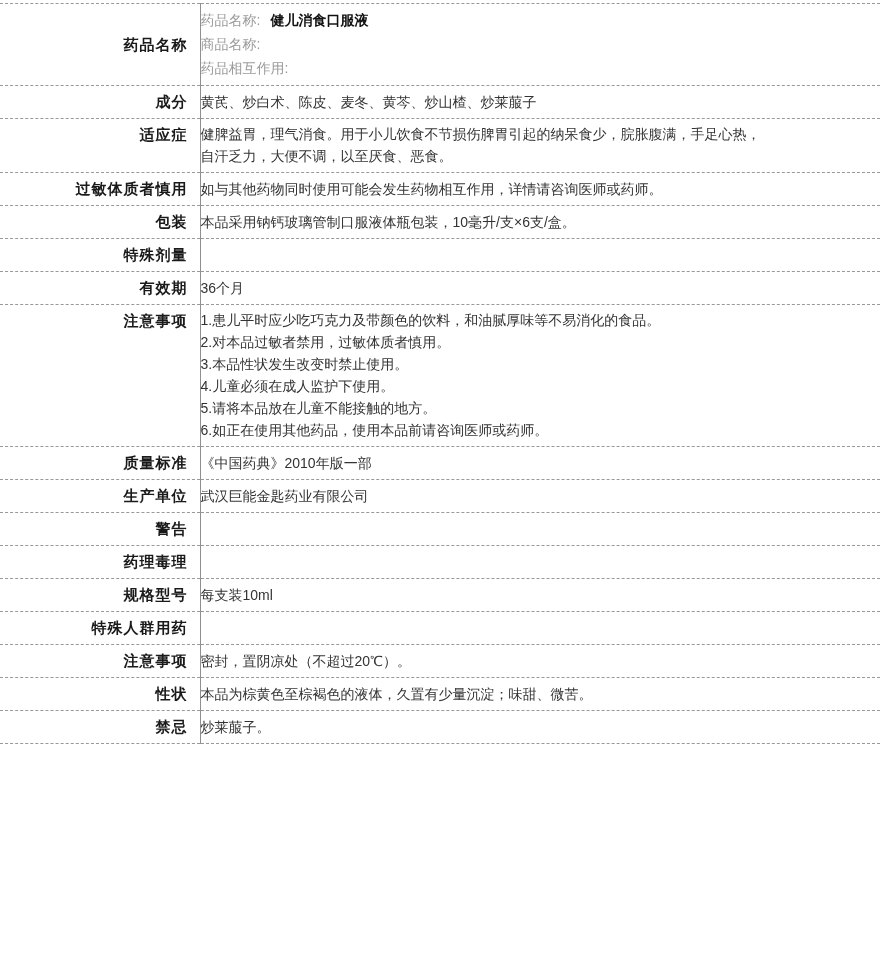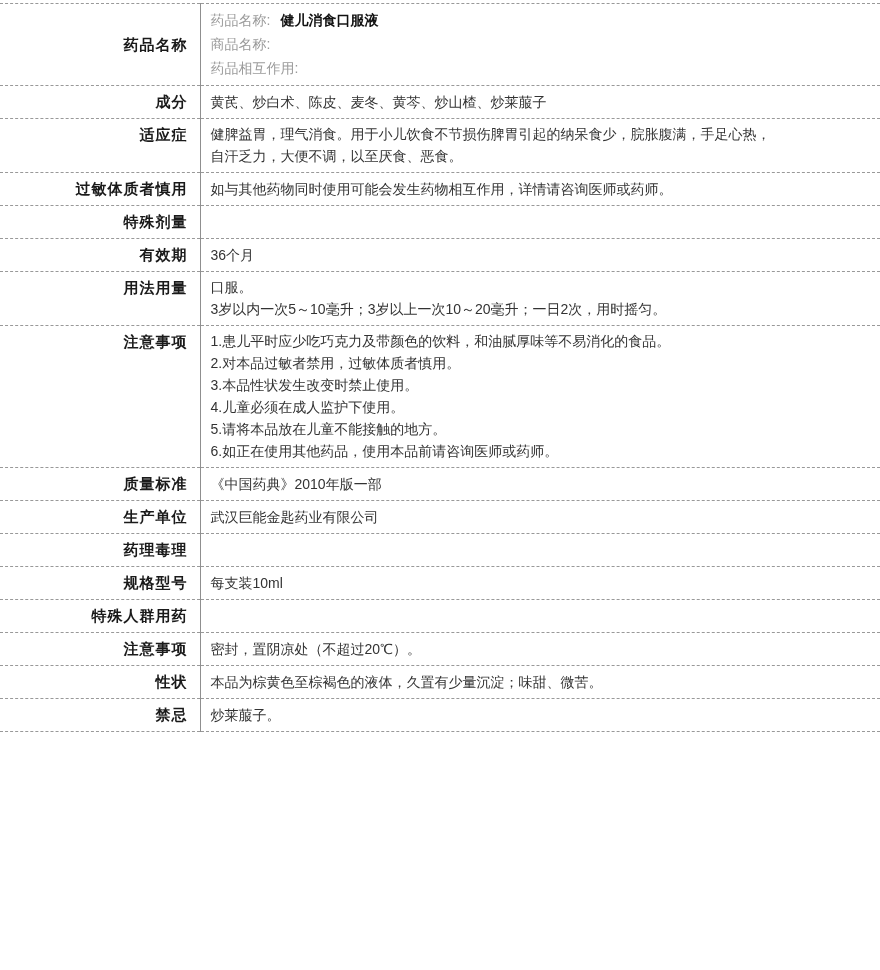--- a/index.html
+++ b/index.html
@@ -35,21 +35,21 @@
     letter-spacing: 1px;
     color: #1a1a1a;
     line-height: 20px;
     white-space: nowrap;
   }
   tr.row-name td.label-cell {
     vertical-align: middle;
   }
   td.content-cell {
     vertical-align: middle;
-    padding: 4px 12px 5px 10px;
+    padding: 4px 12px 5px 0;
     font-size: 14px;
     color: #333333;
     line-height: 22px;
   }
   td.content-cell .line {
     min-height: 22px;
   }
   tr.row-name td.content-cell .line {
     line-height: 24px;
     min-height: 24px;
@@ -96,40 +96,39 @@
       </td>
     </tr>
 
     <tr>
       <td class="label-cell">过敏体质者慎用</td>
       <td class="content-cell">
         <div class="line">如与其他药物同时使用可能会发生药物相互作用，详情请咨询医师或药师。</div>
       </td>
     </tr>
 
+    <tr>
+      <td class="label-cell">包装</td>
+      <td class="content-cell">
+        <div class="line">本品采用钠钙玻璃管制口服液体瓶包装，10毫升/支×6支/盒。</div>
+      </td>
+    </tr>
 
     <tr>
       <td class="label-cell">特殊剂量</td>
       <td class="content-cell empty"></td>
     </tr>
 
     <tr>
       <td class="label-cell">有效期</td>
       <td class="content-cell">
         <div class="line">36个月</div>
       </td>
     </tr>
 
-    <tr>
-      <td class="label-cell">用法用量</td>
-      <td class="content-cell">
-        <div class="line">口服。</div>
-        <div class="line">3岁以内一次5～10毫升；3岁以上一次10～20毫升；一日2次，用时摇匀。</div>
-      </td>
-    </tr>
 
     <tr>
       <td class="label-cell">注意事项</td>
       <td class="content-cell">
         <div class="line">1.患儿平时应少吃巧克力及带颜色的饮料，和油腻厚味等不易消化的食品。</div>
         <div class="line">2.对本品过敏者禁用，过敏体质者慎用。</div>
         <div class="line">3.本品性状发生改变时禁止使用。</div>
         <div class="line">4.儿童必须在成人监护下使用。</div>
         <div class="line">5.请将本品放在儿童不能接触的地方。</div>
         <div class="line">6.如正在使用其他药品，使用本品前请咨询医师或药师。</div>
@@ -144,20 +143,24 @@
       </td>
     </tr>
 
     <tr>
       <td class="label-cell">生产单位</td>
       <td class="content-cell">
         <div class="line">武汉巨能金匙药业有限公司</div>
       </td>
     </tr>
 
+    <tr>
+      <td class="label-cell">警告</td>
+      <td class="content-cell empty"></td>
+    </tr>
 
     <tr>
       <td class="label-cell">药理毒理</td>
       <td class="content-cell empty"></td>
     </tr>
 
     <tr>
       <td class="label-cell">规格型号</td>
       <td class="content-cell">
         <div class="line">每支装10ml</div>

